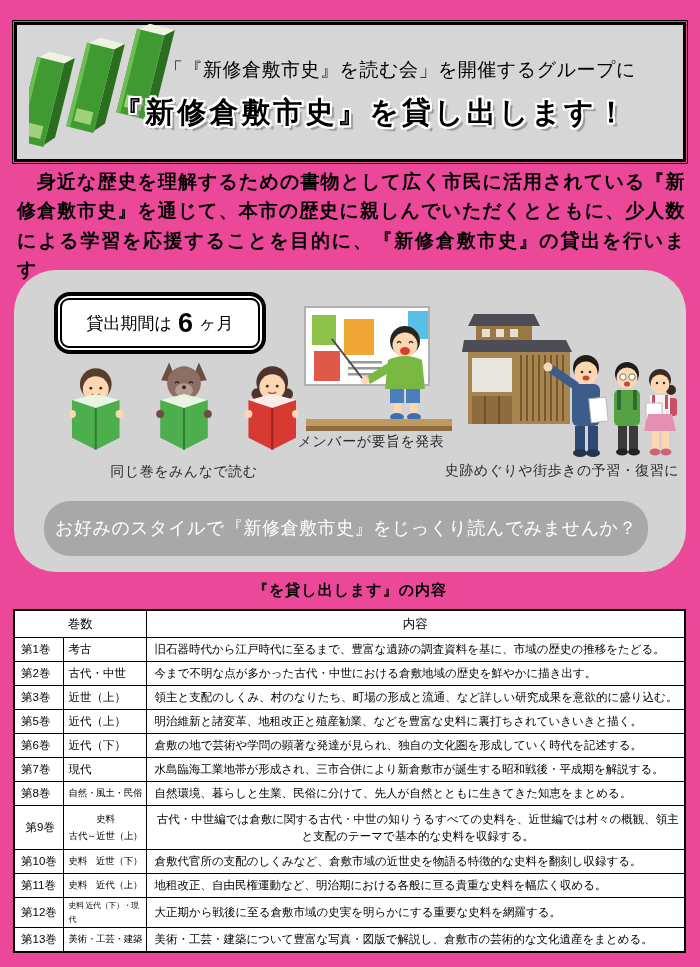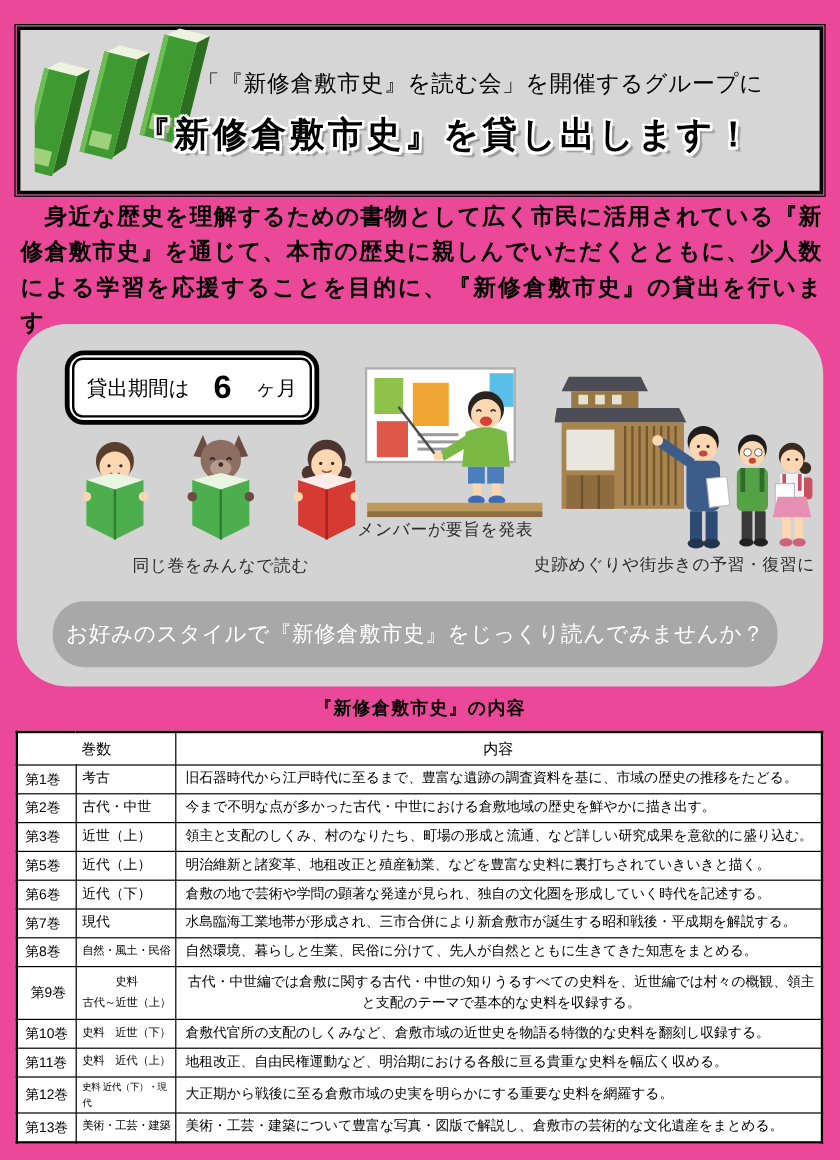--- a/index.html
+++ b/index.html
@@ -33,21 +33,21 @@
   .panel{
     position:absolute;left:14px;top:270px;width:672px;height:302px;
     background:#d3d3d3;border-radius:42px;
   }
   .period-box{
     position:absolute;left:40px;top:22px;width:212px;height:62px;
     background:#fff;border:4px solid #000;border-radius:16px;box-sizing:border-box;padding:2px;
   }
   .period-inner{
     width:100%;height:100%;border:2px solid #000;border-radius:9px;box-sizing:border-box;
-    display:flex;align-items:center;justify-content:center;gap:17px;background:#fff;
+    display:flex;align-items:center;justify-content:center;gap:3px;background:#fff;
   }
   .period-inner .txt{font-size:17px;}
   .period-inner .num{font-size:27px;font-weight:bold;margin:0 3px;}
   .scene-art{position:absolute;}
   .caption{
     position:absolute;text-align:center;font-size:14px;color:#2b2b2b;
     letter-spacing:.5px;white-space:nowrap;
   }
   .cap-reading{left:20px;width:300px;top:193px;}
   .cap-present{left:262px;width:190px;top:163px;}
@@ -257,21 +257,21 @@
       <rect x="190" y="125" width="7" height="19" fill="#fcd7b2"></rect>
       <rect x="200" y="125" width="7" height="19" fill="#fcd7b2"></rect>
       <ellipse cx="193" cy="146" rx="5.5" ry="3.5" fill="#d1607e"></ellipse>
       <ellipse cx="204" cy="146" rx="5.5" ry="3.5" fill="#d1607e"></ellipse>
     </svg>
     <div class="caption cap-walking">史跡めぐりや街歩きの予習・復習に</div>
 
     <div class="style-banner">お好みのスタイルで『新修倉敷市史』をじっくり読んでみませんか？</div>
   </div>
 
-  <div class="contents-title">『新修倉敷市史』の内容</div>
+  <div class="contents-title">『を貸し出します』の内容</div>
 
   <table class="contents-table">
     <colgroup>
         <col style="width:49px">
         <col style="width:83px">
         <col>
       </colgroup>
     <thead>
       <tr>
         <th colspan="2">巻数</th>

